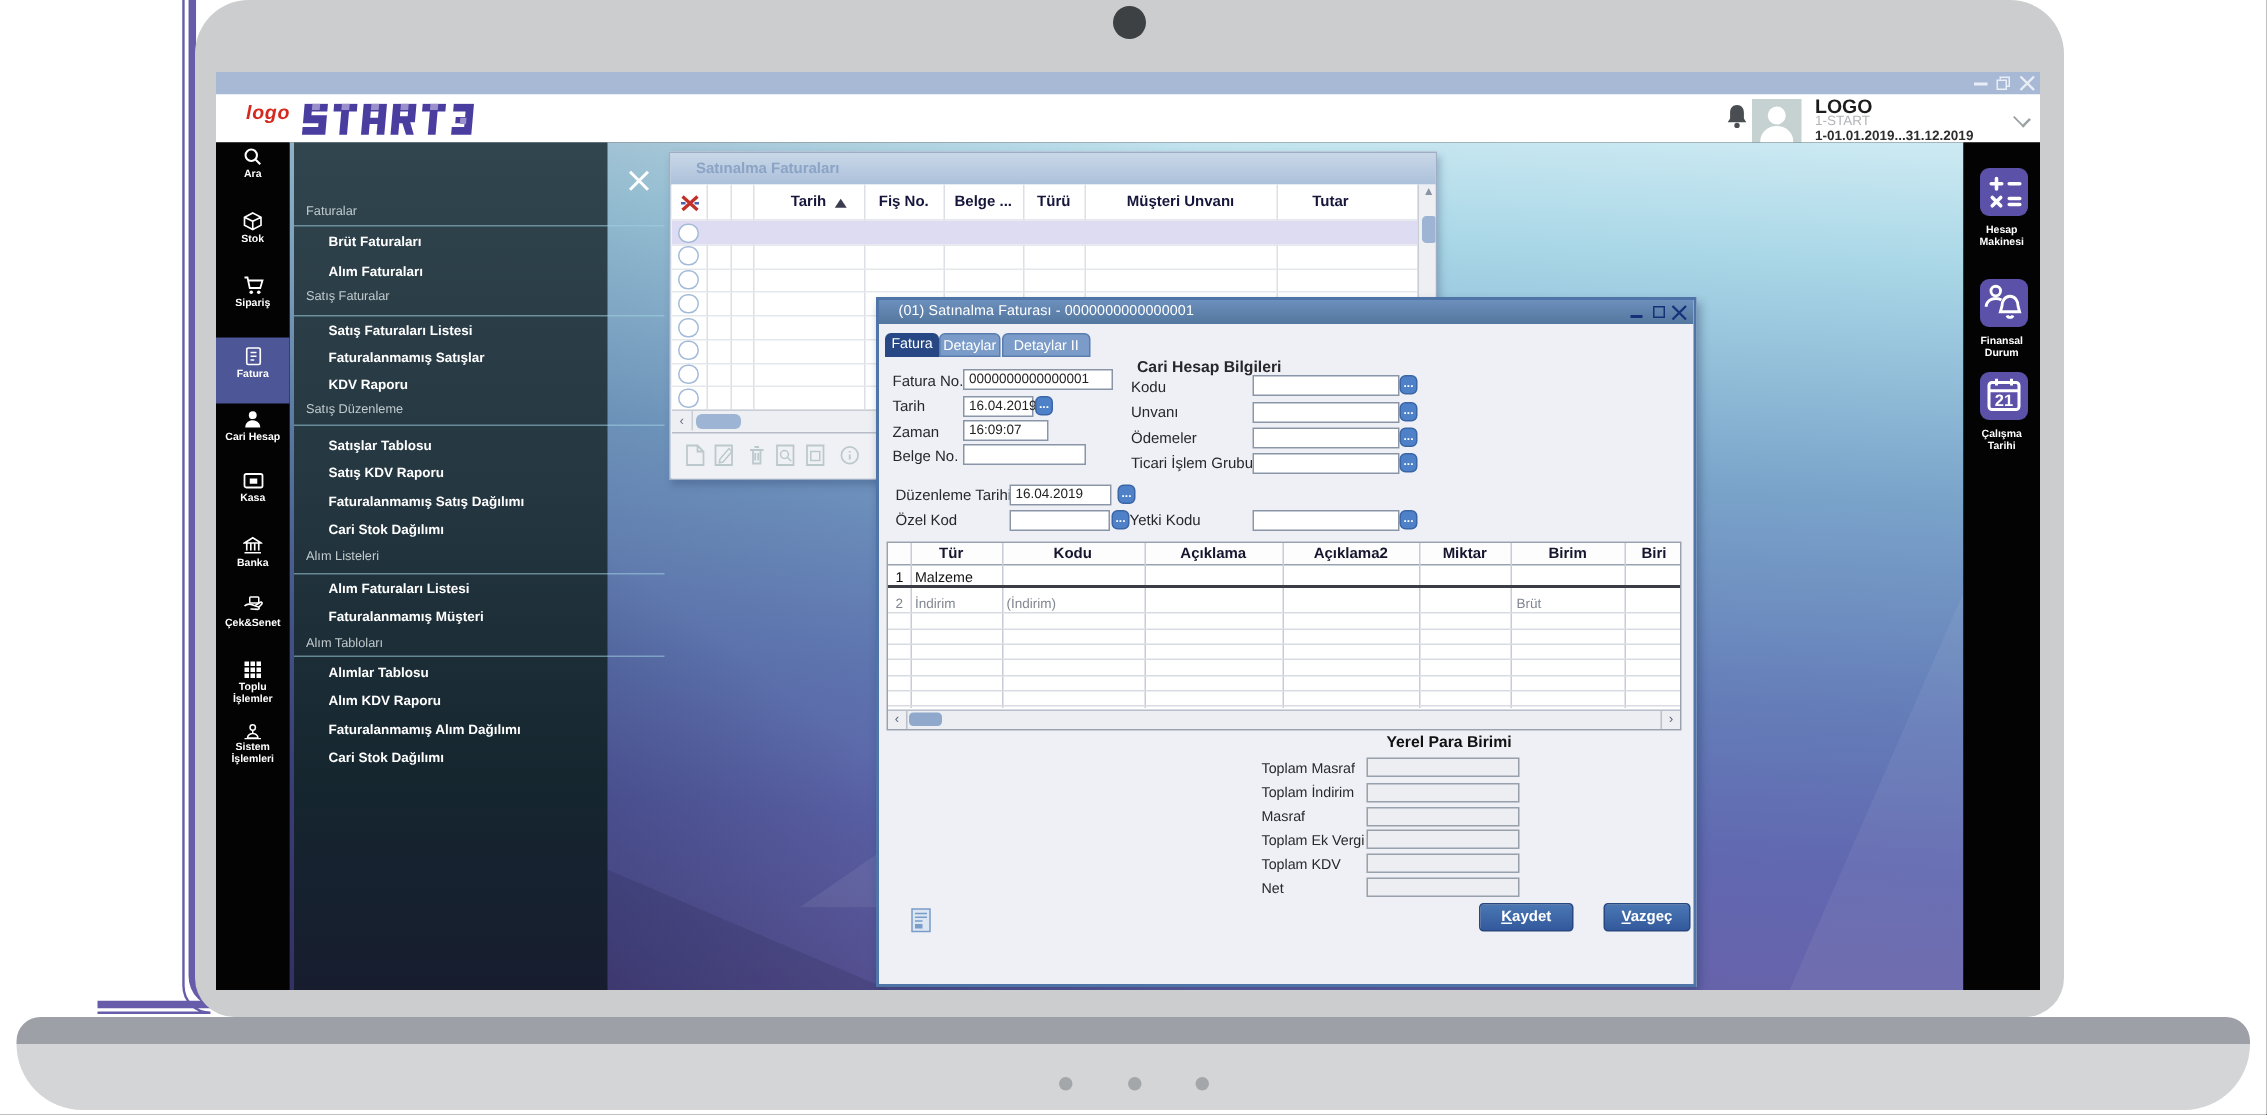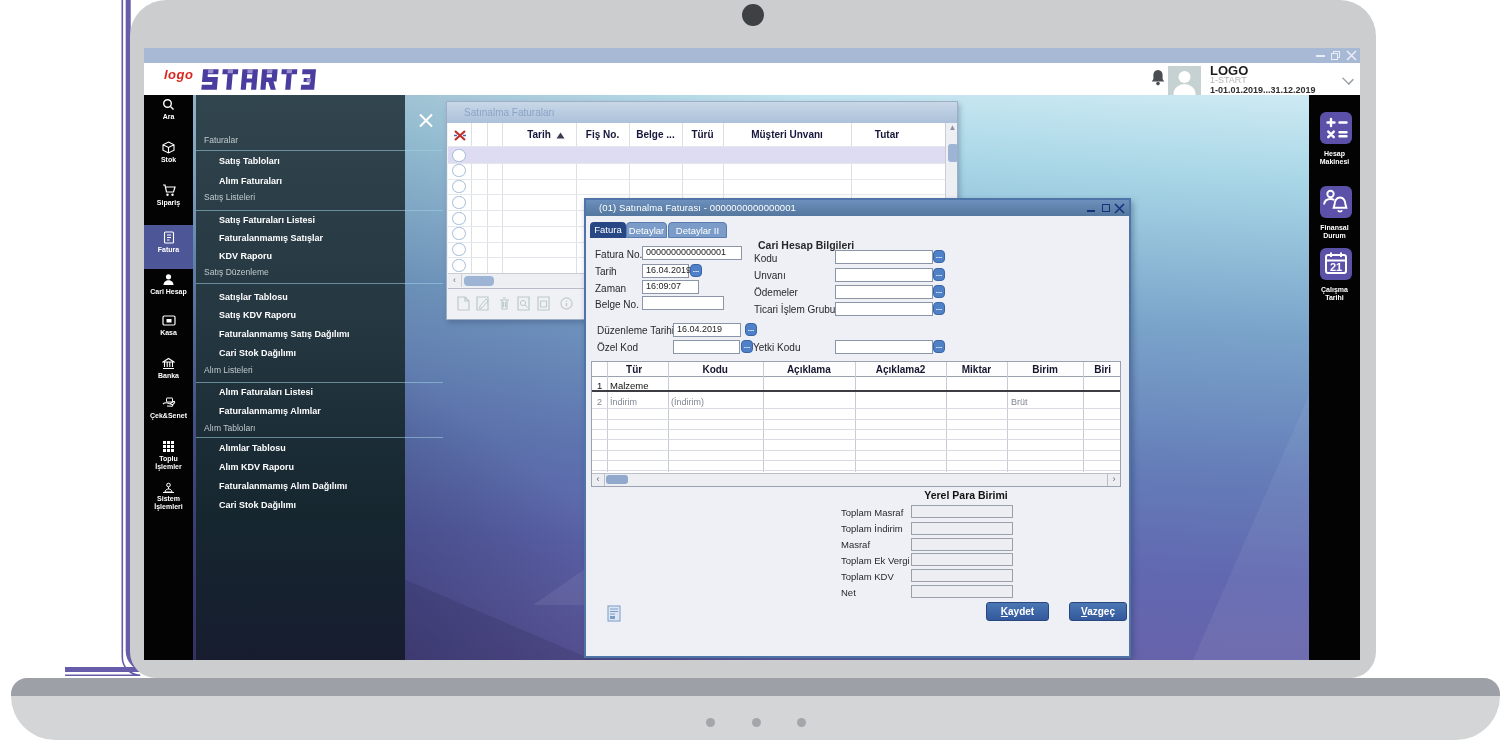--- a/index.html
+++ b/index.html
@@ -67,21 +67,21 @@
 #menuX { position:absolute; left:222px; top:17px; width:16px; height:16px; }
 #menuX:before, #menuX:after { content:""; position:absolute; left:7px; top:0px; width:2px;
   height:17px; background:#fff; }
 #menuX:before { transform:rotate(45deg); }
 #menuX:after { transform:rotate(-45deg); }
 
 
 #win1 { left:302px; top:53px; width:512px; height:219px; background:#f0f1f5; overflow:hidden;
   border:1px solid #9fadc5; box-shadow:2px 3px 5px rgba(40,60,100,0.3); }
 #w1title { position:absolute; left:0; top:0; width:556px; height:21px;
-  background:linear-gradient(180deg,#c9d8e8,#abc0da); color:#8ba3c5; font-weight:normal;
+  background:linear-gradient(180deg,#c9d8e8,#abc0da); color:#8ba3c5; font-weight:bold;
   font-size:10px; line-height:21px; padding-left:17px; }
 #w1tbl { position:absolute; left:1px; top:21px; width:497px; height:150px; background:#fff; }
 .w1h { position:absolute; top:0; height:24px; font-weight:bold; color:#16163c; font-size:10px;
   line-height:24px; text-align:center; }
 .w1v { position:absolute; top:0; width:1px; height:150px; background:#dcdfe6; }
 .w1r { position:absolute; left:0; width:497px; height:1px; background:#e4e7ec; }
 .pill { position:absolute; left:4px; width:14px; height:13px; border:1.4px solid #a3bbd8;
   border-radius:7px; background:#fff; }
 #w1vsb { position:absolute; left:498px; top:21px; width:13px; height:150px; background:#edeff3;
   border-left:1px solid #c9cdd6; }
@@ -292,37 +292,37 @@
           <path d="M11 4.5 V9 M21 4.5 V9" stroke="#fff" stroke-width="2"></path>
           <text x="16" y="22.5" font-size="11" font-weight="bold" fill="#fff" text-anchor="middle" font-family="Liberation Sans">21</text>
         </svg>
       </div>
       <div class="rlbl" style="top:191px;">Çalışma<br>Tarihi</div>
     </div>
     <div id="menu" class="abs">
       <div id="menuX"></div>
       <div class="mcat" style="top:40px;">Faturalar</div>
       <div class="msep" style="top:55px;"></div>
-      <div class="mitem" style="top:61px;">Satış Tabloları</div>
+      <div class="mitem" style="top:61px;">Brüt Faturaları</div>
       <div class="mitem" style="top:81px;">Alım Faturaları</div>
-      <div class="mcat" style="top:97px;">Satış Listeleri</div>
+      <div class="mcat" style="top:97px;">Satış Faturalar</div>
       <div class="msep" style="top:115px;"></div>
       <div class="mitem" style="top:120px;">Satış Faturaları Listesi</div>
       <div class="mitem" style="top:138px;">Faturalanmamış Satışlar</div>
       <div class="mitem" style="top:156px;">KDV Raporu</div>
       <div class="mcat" style="top:172px;">Satış Düzenleme</div>
       <div class="msep" style="top:188px;"></div>
       <div class="mitem" style="top:197px;">Satışlar Tablosu</div>
       <div class="mitem" style="top:215px;">Satış KDV Raporu</div>
       <div class="mitem" style="top:234px;">Faturalanmamış Satış Dağılımı</div>
       <div class="mitem" style="top:253px;">Cari Stok Dağılımı</div>
       <div class="mcat" style="top:270px;">Alım Listeleri</div>
       <div class="msep" style="top:287px;"></div>
       <div class="mitem" style="top:292px;">Alım Faturaları Listesi</div>
-      <div class="mitem" style="top:311px;">Faturalanmamış Alımlar</div>
+      <div class="mitem" style="top:311px;">Faturalanmamış Müşteri</div>
       <div class="mcat" style="top:328px;">Alım Tabloları</div>
       <div class="msep" style="top:342px;"></div>
       <div class="mitem" style="top:348px;">Alımlar Tablosu</div>
       <div class="mitem" style="top:367px;">Alım KDV Raporu</div>
       <div class="mitem" style="top:386px;">Faturalanmamış Alım Dağılımı</div>
       <div class="mitem" style="top:405px;">Cari Stok Dağılımı</div>
     </div>
     <div id="win1" class="abs">
       <div id="w1title">Satınalma Faturaları
         <div style="position:absolute; right:36px; top:12px; width:8px; height:2px; background:#8096b8;"></div>

